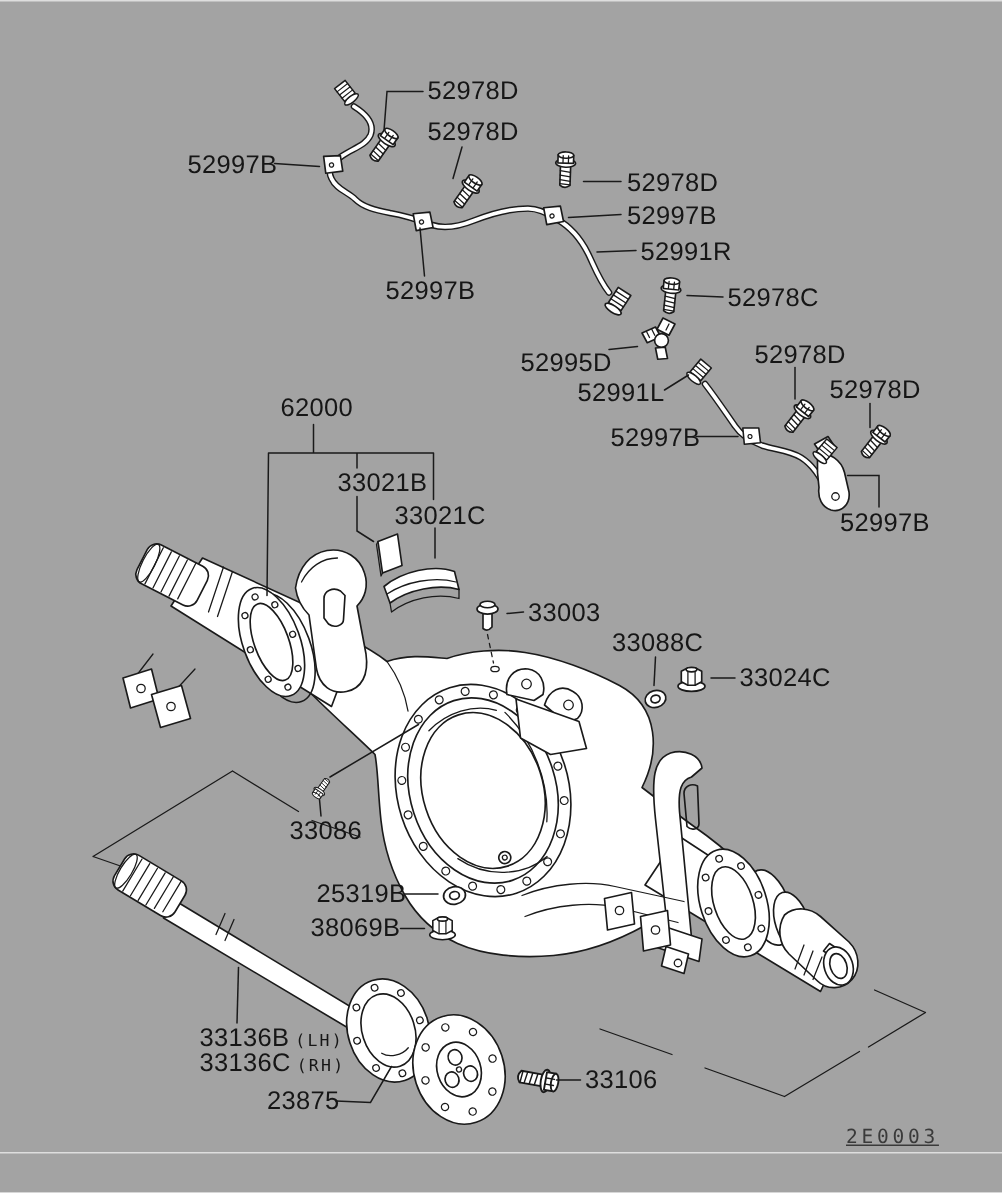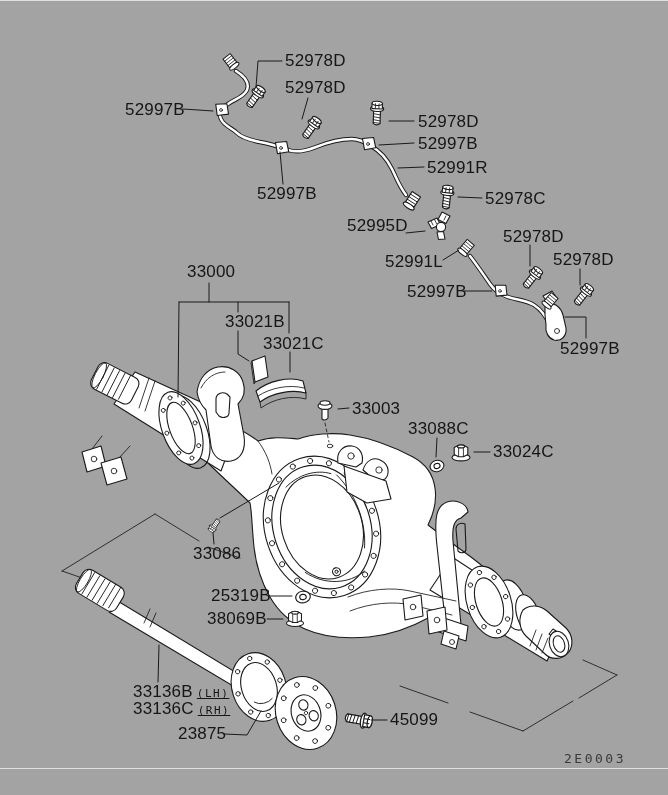--- a/index.html
+++ b/index.html
@@ -1,22 +1,22 @@
 <!DOCTYPE html>
 <html><head>
 <meta charset="utf-8">
 <style>
   html,body{margin:0;padding:0;background:#fff;}
   #stage{position:relative;width:668px;height:795px;background:#a3a3a3;overflow:hidden;
          font-family:"Liberation Sans",sans-serif;}
   #art{position:absolute;left:0;top:0;}
   .callout{position:absolute;font:17px/1 "Liberation Sans",sans-serif;color:#161616;
            letter-spacing:.2px;white-space:nowrap;}
-  .side{font:11px/1 "DejaVu Sans Mono",monospace;letter-spacing:1.5px;margin-left:4px;text-decoration:underline;}
-  .code{position:absolute;font:13px/1 "DejaVu Sans Mono",monospace;letter-spacing:2.5px;color:#3a3a3a;}
+  .side{font:11px/1 "DejaVu Sans Mono",monospace;letter-spacing:1.5px;margin-left:4px;}
+  .code{position:absolute;font:13px/1 "DejaVu Sans Mono",monospace;letter-spacing:2.5px;color:#3a3a3a;text-decoration:underline;}
   .edge{position:absolute;left:0;width:668px;height:1px;background:#dedede;}
   
   .ln{fill:none;stroke:#1a1a1a;stroke-width:1.1;stroke-linecap:round;stroke-linejoin:round;}
   .fw{fill:#fff;stroke:#1a1a1a;stroke-width:1.1;stroke-linecap:round;stroke-linejoin:round;}
   .lead{fill:none;stroke:#1a1a1a;stroke-width:1;stroke-linecap:round;}
   .thin{stroke-width:.85;}
   .pipeo{fill:none;stroke:#1a1a1a;stroke-width:4.4;stroke-linecap:round;}
   .pipei{fill:none;stroke:#fff;stroke-width:2.5;stroke-linecap:round;}
 </style>
 </head>
@@ -328,38 +328,38 @@
   </svg>
 
   <div class="callout" style="left:285px;top:52px">52978D</div>
   <div class="callout" style="left:285px;top:79px">52978D</div>
   <div class="callout" style="left:125px;top:101px">52997B</div>
   <div class="callout" style="left:418px;top:113px">52978D</div>
   <div class="callout" style="left:418px;top:135px">52997B</div>
   <div class="callout" style="left:427px;top:159px">52991R</div>
   <div class="callout" style="left:257px;top:185px">52997B</div>
   <div class="callout" style="left:485px;top:190px">52978C</div>
-  <div class="callout" style="left:347px;top:217px">52995D</div>
+  <div class="callout" style="left:347px;top:233px">52995D</div>
   <div class="callout" style="left:503px;top:228px">52978D</div>
   <div class="callout" style="left:553px;top:251px">52978D</div>
   <div class="callout" style="left:385px;top:253px">52991L</div>
   <div class="callout" style="left:407px;top:283px">52997B</div>
   <div class="callout" style="left:560px;top:340px">52997B</div>
-  <div class="callout" style="left:187px;top:263px">33000</div>
+  <div class="callout" style="left:187px;top:263px">62000</div>
   <div class="callout" style="left:225px;top:313px">33021B</div>
   <div class="callout" style="left:263px;top:335px">33021C</div>
   <div class="callout" style="left:352px;top:400px">33003</div>
   <div class="callout" style="left:408px;top:420px">33088C</div>
   <div class="callout" style="left:493px;top:443px">33024C</div>
   <div class="callout" style="left:193px;top:545px">33086</div>
   <div class="callout" style="left:211px;top:587px">25319B</div>
   <div class="callout" style="left:207px;top:610px">38069B</div>
   <div class="callout" style="left:133px;top:683px">
     <span>33136B</span><span class="side">(LH)</span>
   </div>
   <div class="callout" style="left:133px;top:700px">
     <span>33136C</span><span class="side">(RH)</span>
   </div>
   <div class="callout" style="left:178px;top:725px">23875</div>
-  <div class="callout" style="left:390px;top:711px">45099</div>
+  <div class="callout" style="left:390px;top:711px">33106</div>
 
   <div class="code" style="left:564px;top:752px">2E0003</div>
 </div>
 
 </body></html>

